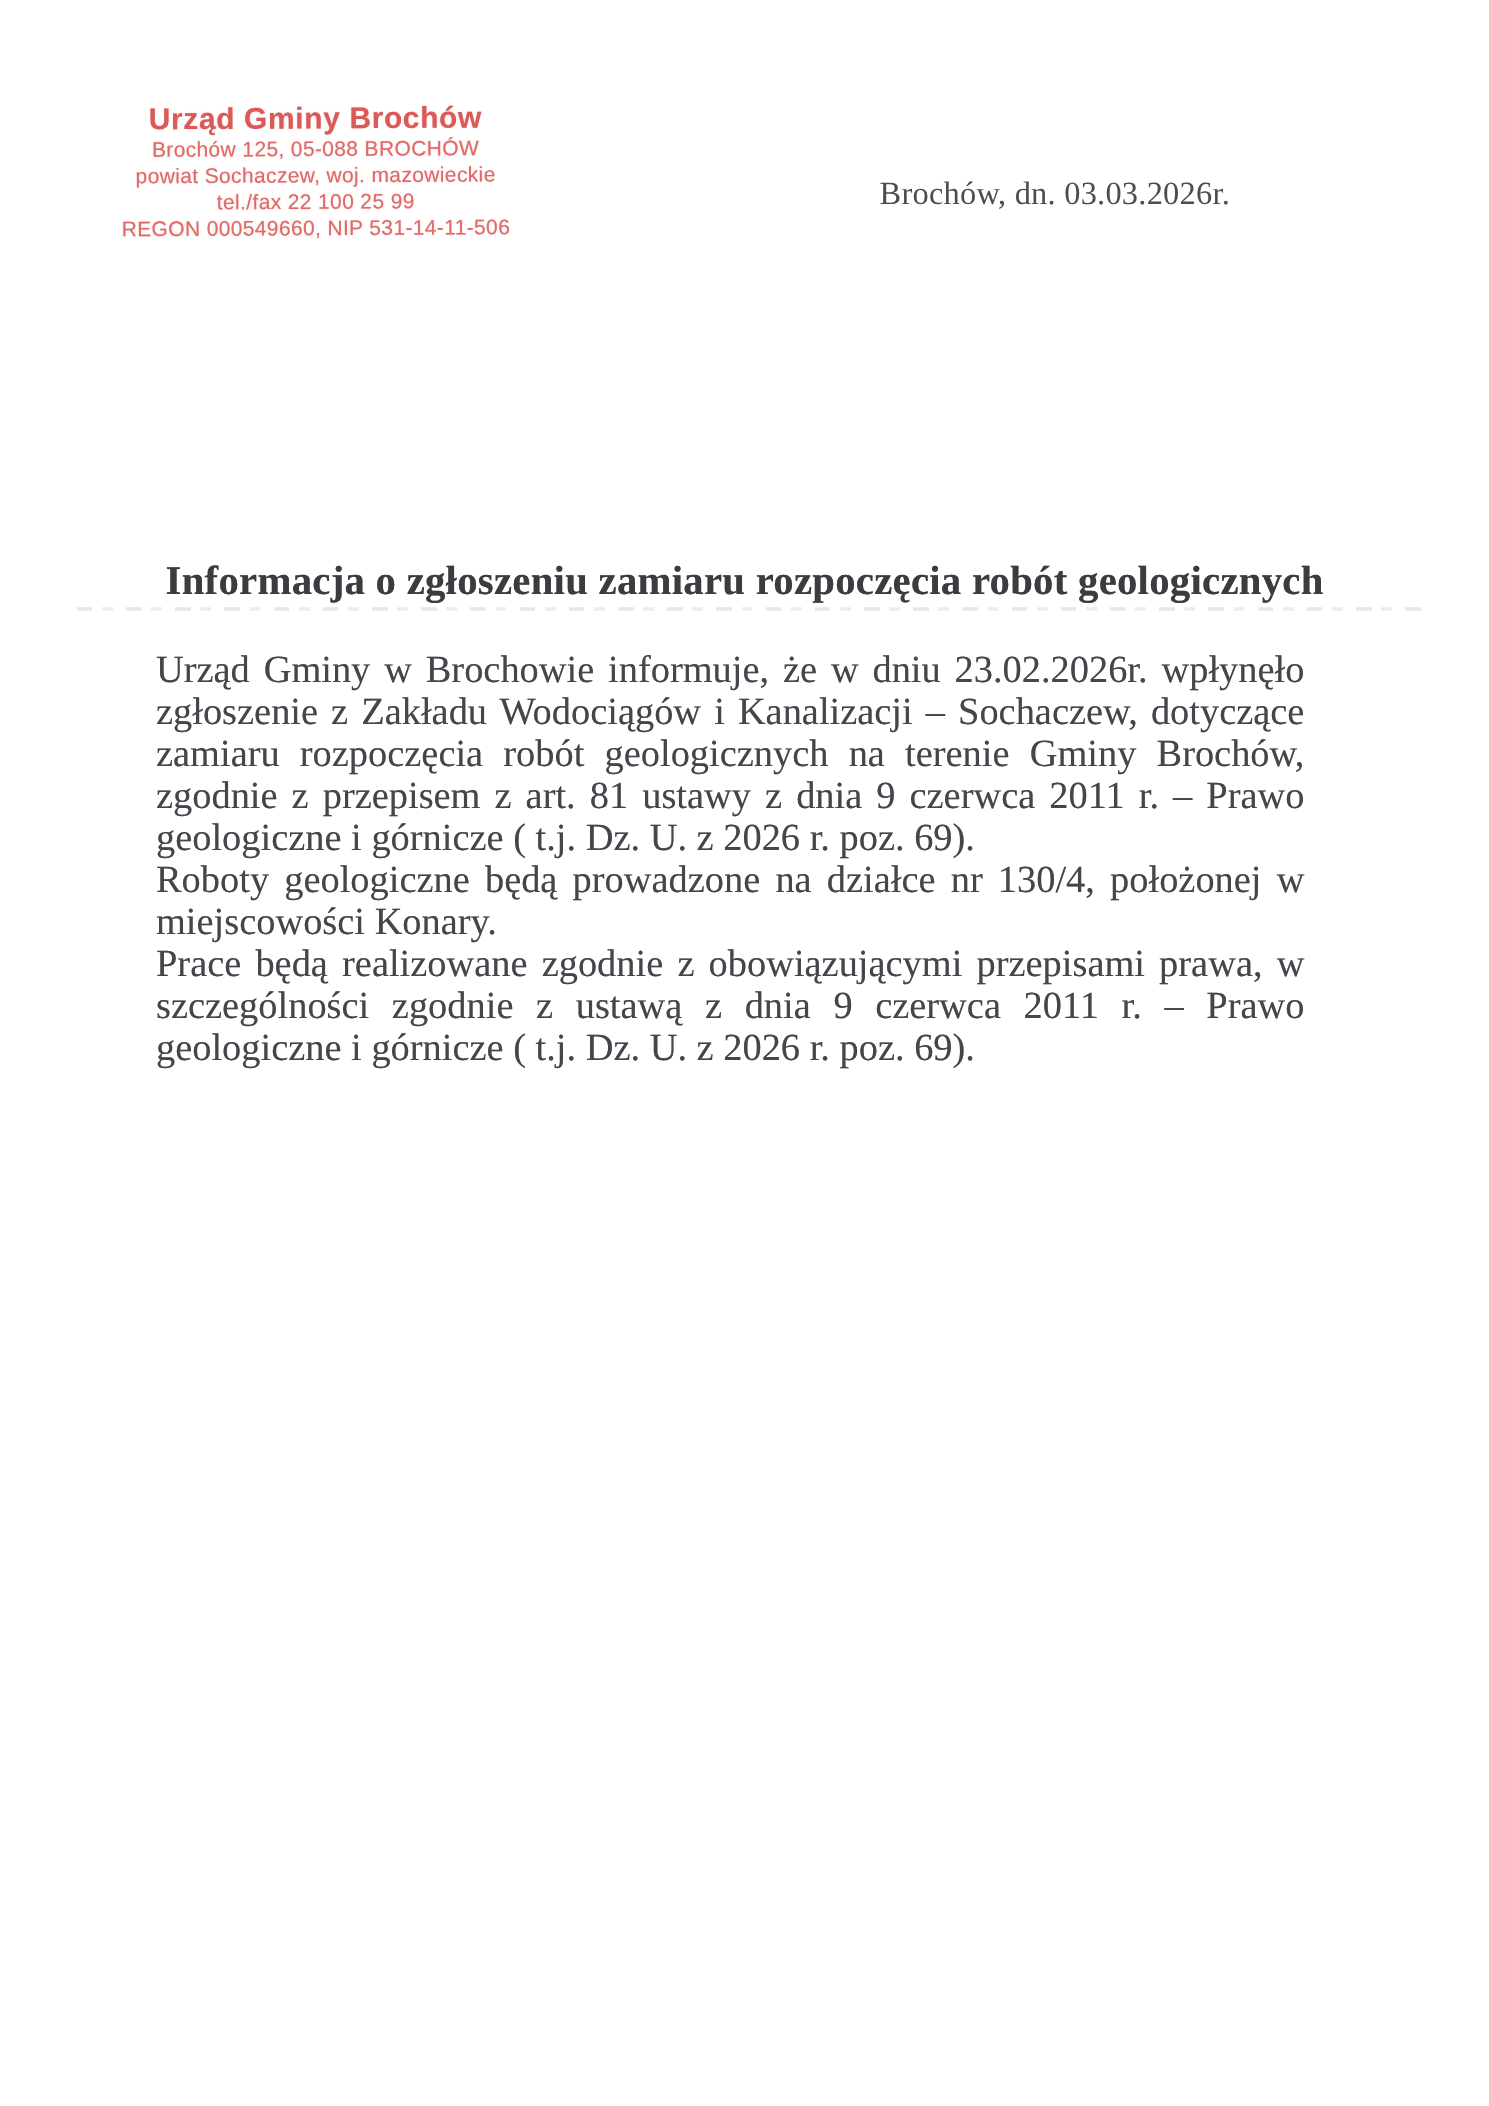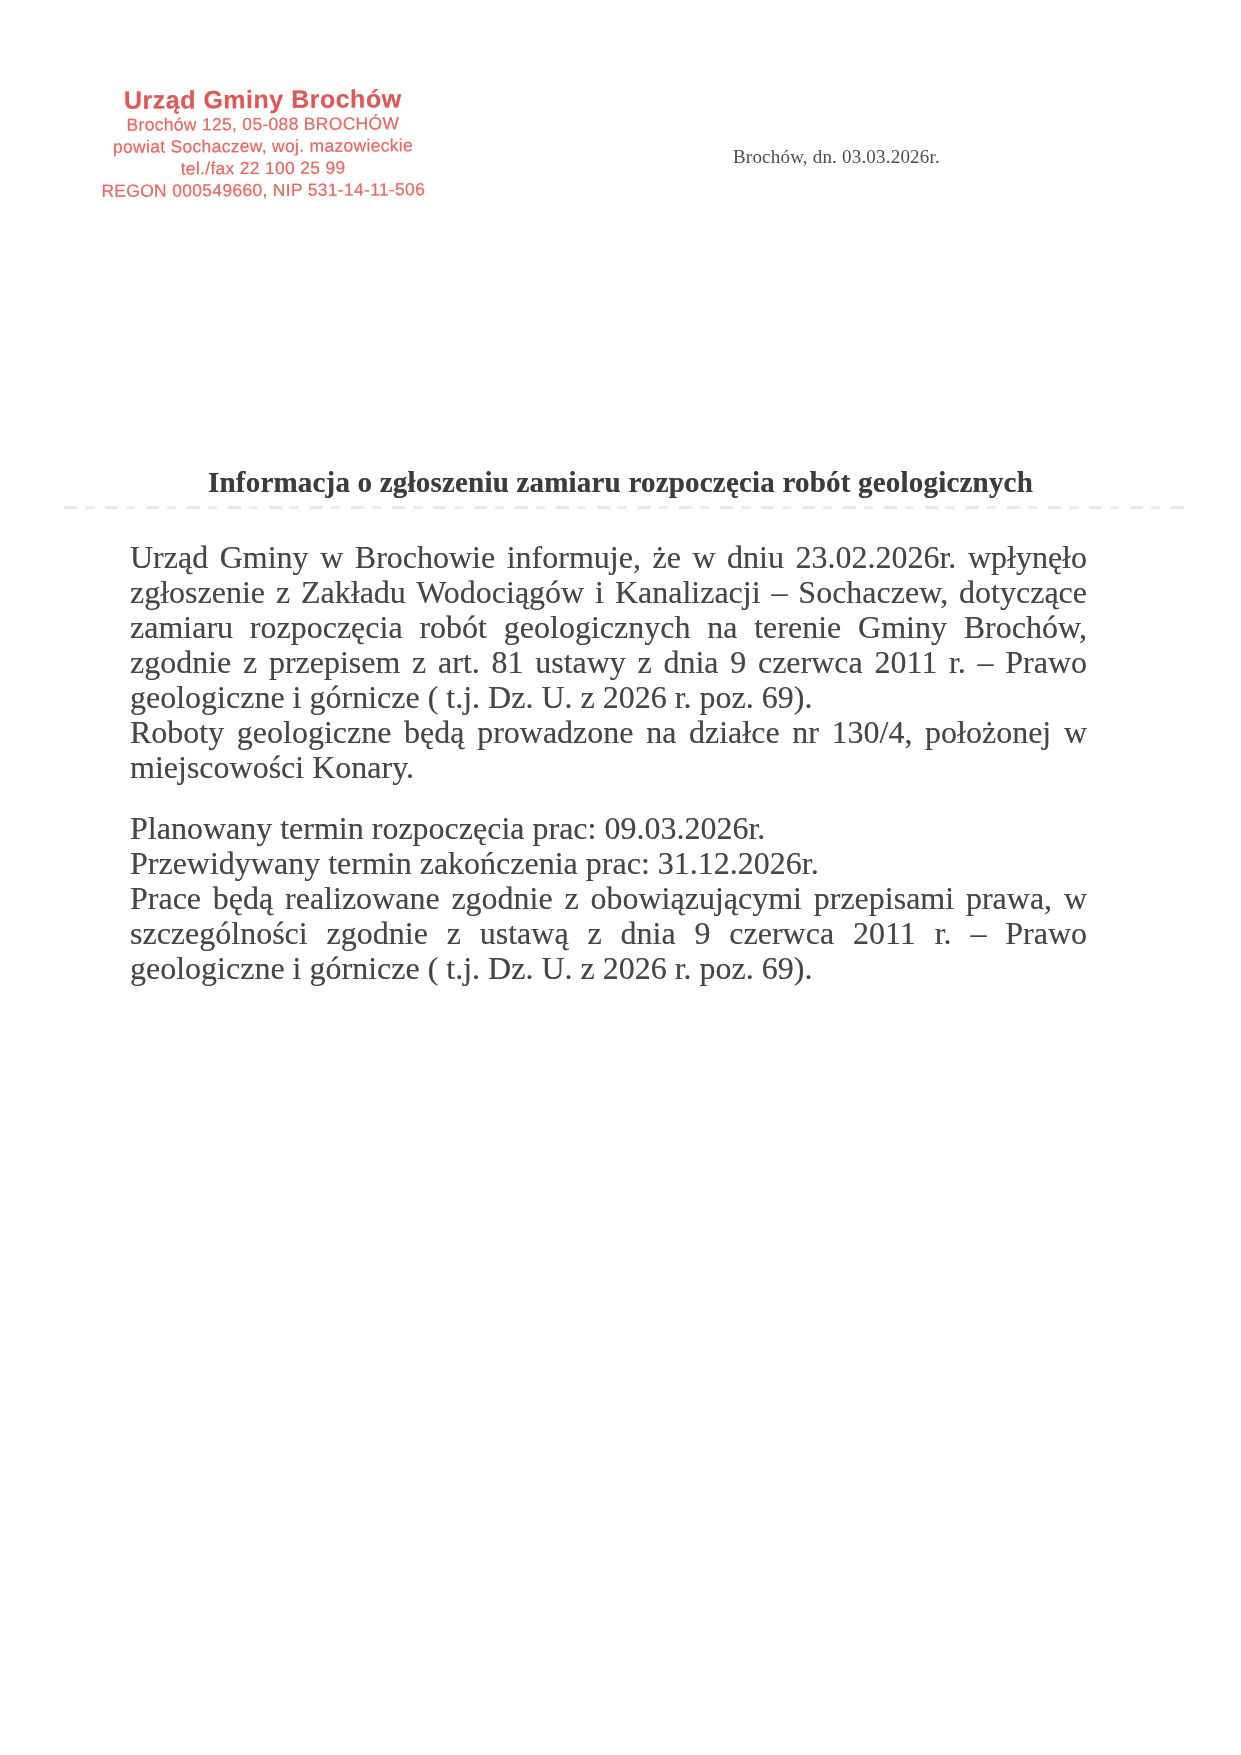--- a/index.html
+++ b/index.html
@@ -41,34 +41,34 @@
     line-height: 22px;
     letter-spacing: 0.3px;
     color: #e06a67;
   }
 
   
   .dateline {
     position: absolute;
     top: 146px;
     left: 733px;
-    font-size: 19px;
+    font-size: 27px;
     color: #4c4d52;
     letter-spacing: 0.2px;
     white-space: nowrap;
   }
 
   
   .doc-title {
     position: absolute;
     top: 466px;
     left: 80px;
     width: 1081px;
     text-align: center;
-    font-size: 29px;
+    font-size: 34px;
     font-weight: bold;
     color: #3b3c40;
     letter-spacing: 0.2px;
     text-shadow: 0 0 0.5px rgba(59, 60, 64, 0.6);
   }
 
   
   .scan-artifact {
     position: absolute;
     top: 506px;
@@ -121,20 +121,16 @@
 
   <div class="dateline">Brochów, dn. 03.03.2026r.</div>
 
   <div class="doc-title">Informacja o zgłoszeniu zamiaru rozpoczęcia robót geologicznych</div>
 
   <div class="scan-artifact"></div>
 
   <div class="body-text">
     <p class="para-1">Urząd Gminy w Brochowie informuje, że w dniu 23.02.2026r. wpłynęło zgłoszenie z Zakładu Wodociągów i Kanalizacji – Sochaczew, dotyczące zamiaru rozpoczęcia robót geologicznych na terenie Gminy Brochów, zgodnie z przepisem z art. 81 ustawy z dnia 9 czerwca 2011 r. – Prawo geologiczne i górnicze ( t.j. Dz. U. z 2026 r. poz. 69).</p>
     <p class="para-2">Roboty geologiczne będą prowadzone na działce nr 130/4, położonej w miejscowości Konary.</p>
-    <div class="dates-block">
-      <p>Planowany termin rozpoczęcia prac: 09.03.2026r.</p>
-      <p>Przewidywany termin zakończenia prac: 31.12.2026r.</p>
-    </div>
     <p class="para-4">Prace będą realizowane zgodnie z obowiązującymi przepisami prawa, w szczególności zgodnie z ustawą z dnia 9 czerwca 2011 r. – Prawo geologiczne i górnicze ( t.j. Dz. U. z 2026 r. poz. 69).</p>
   </div>
 
 </div>
 
 </body></html>

